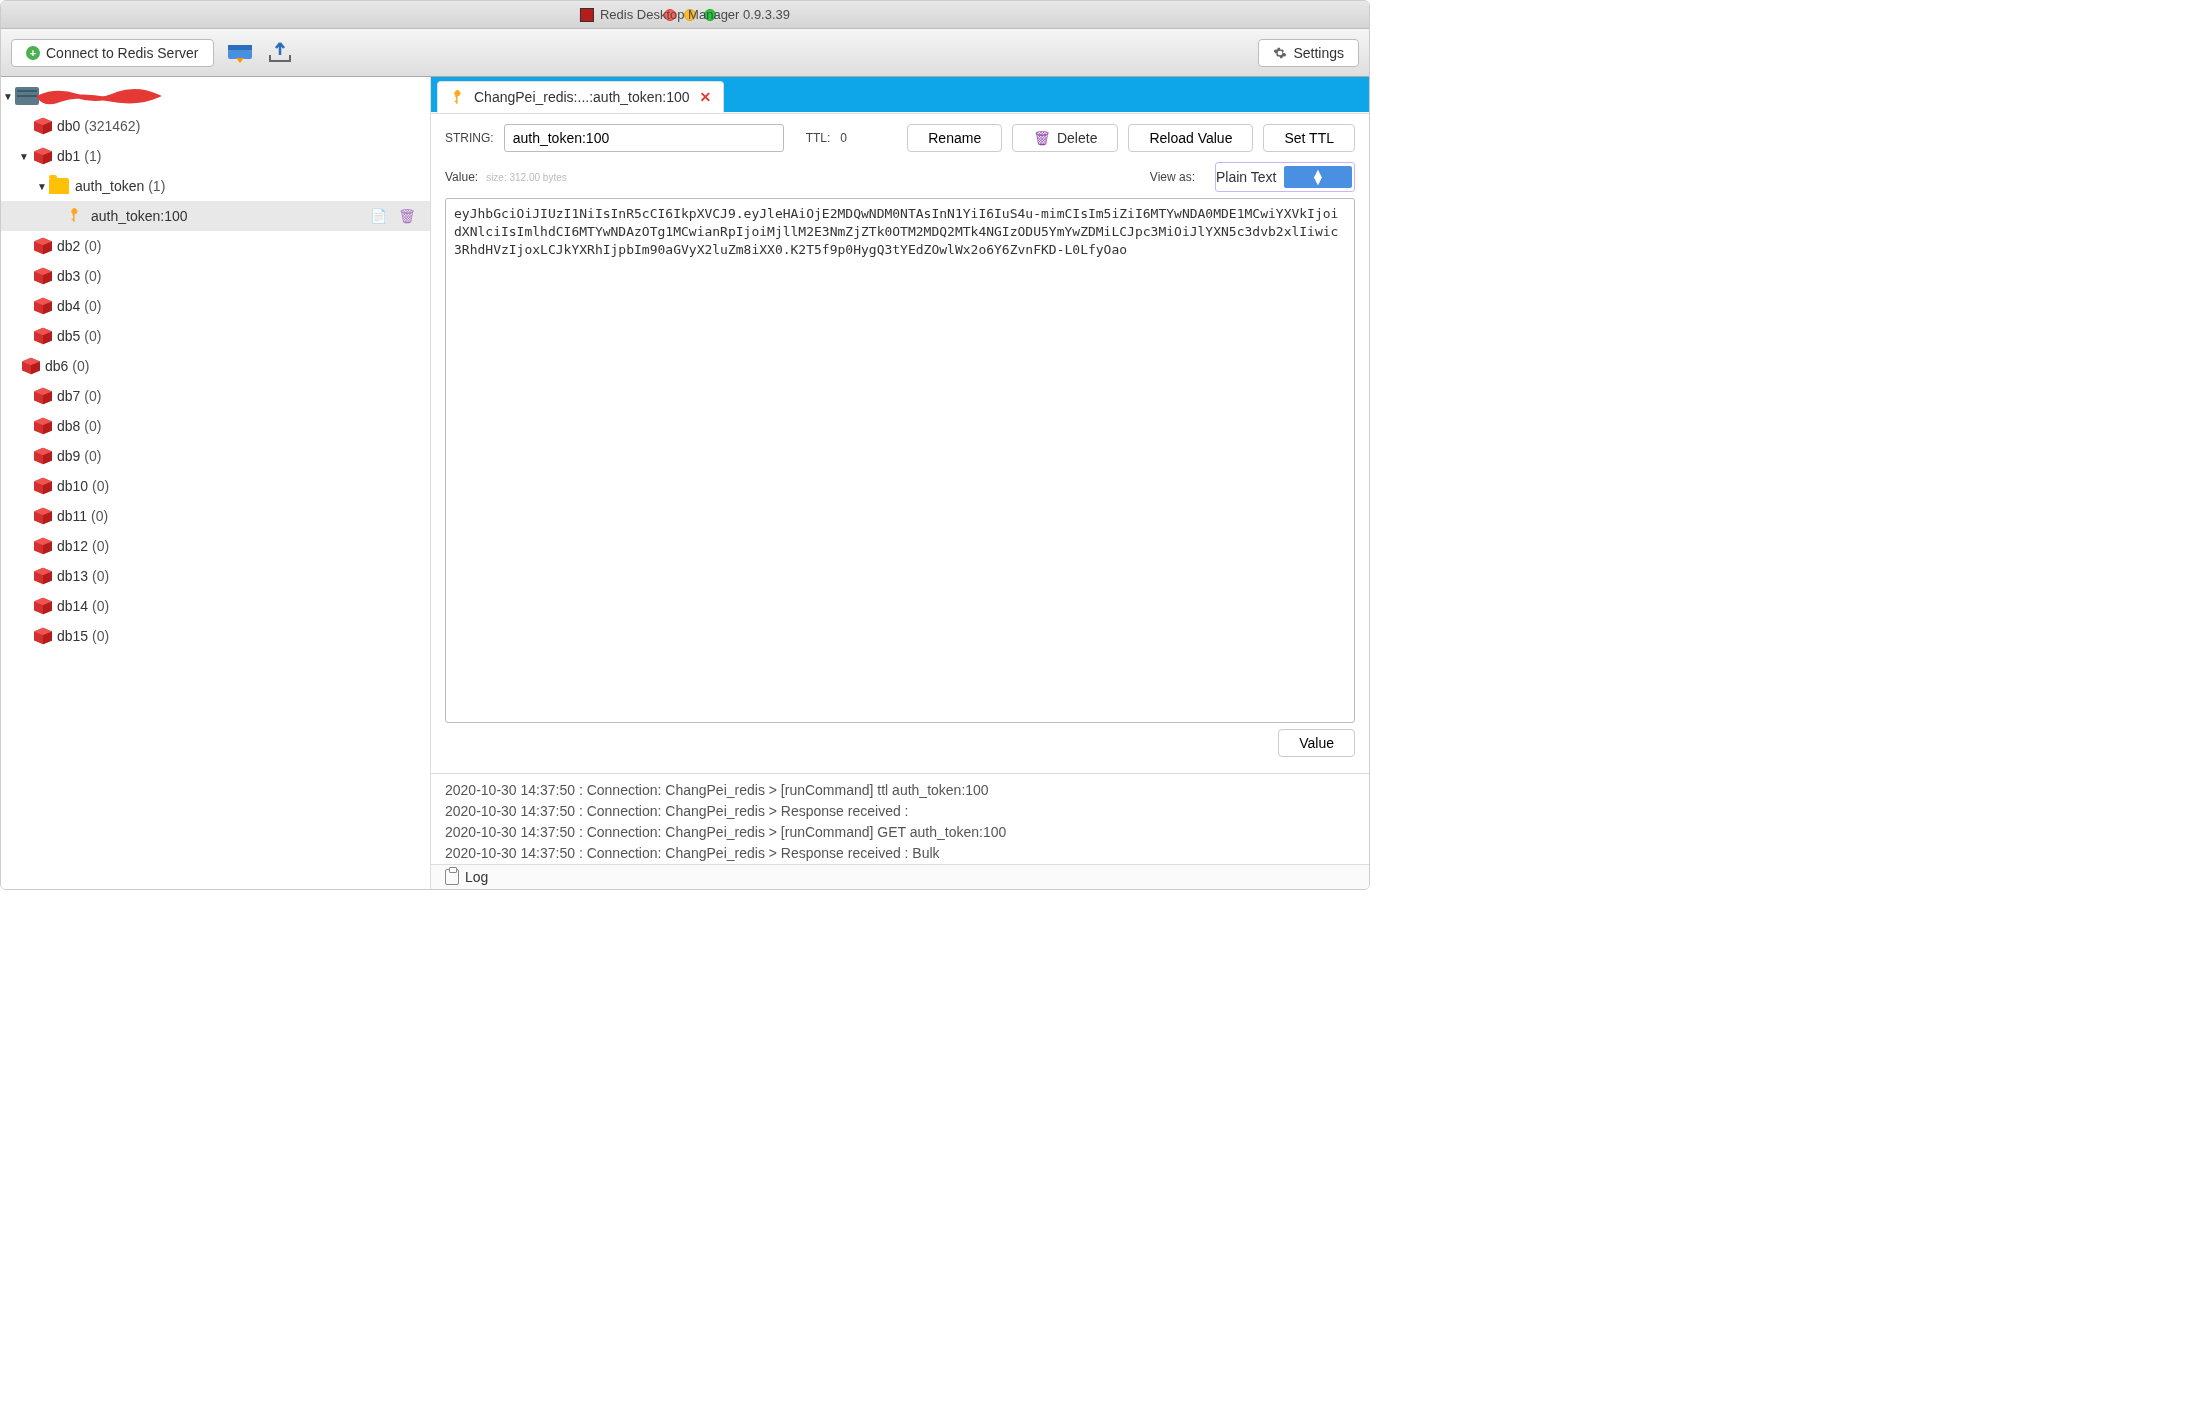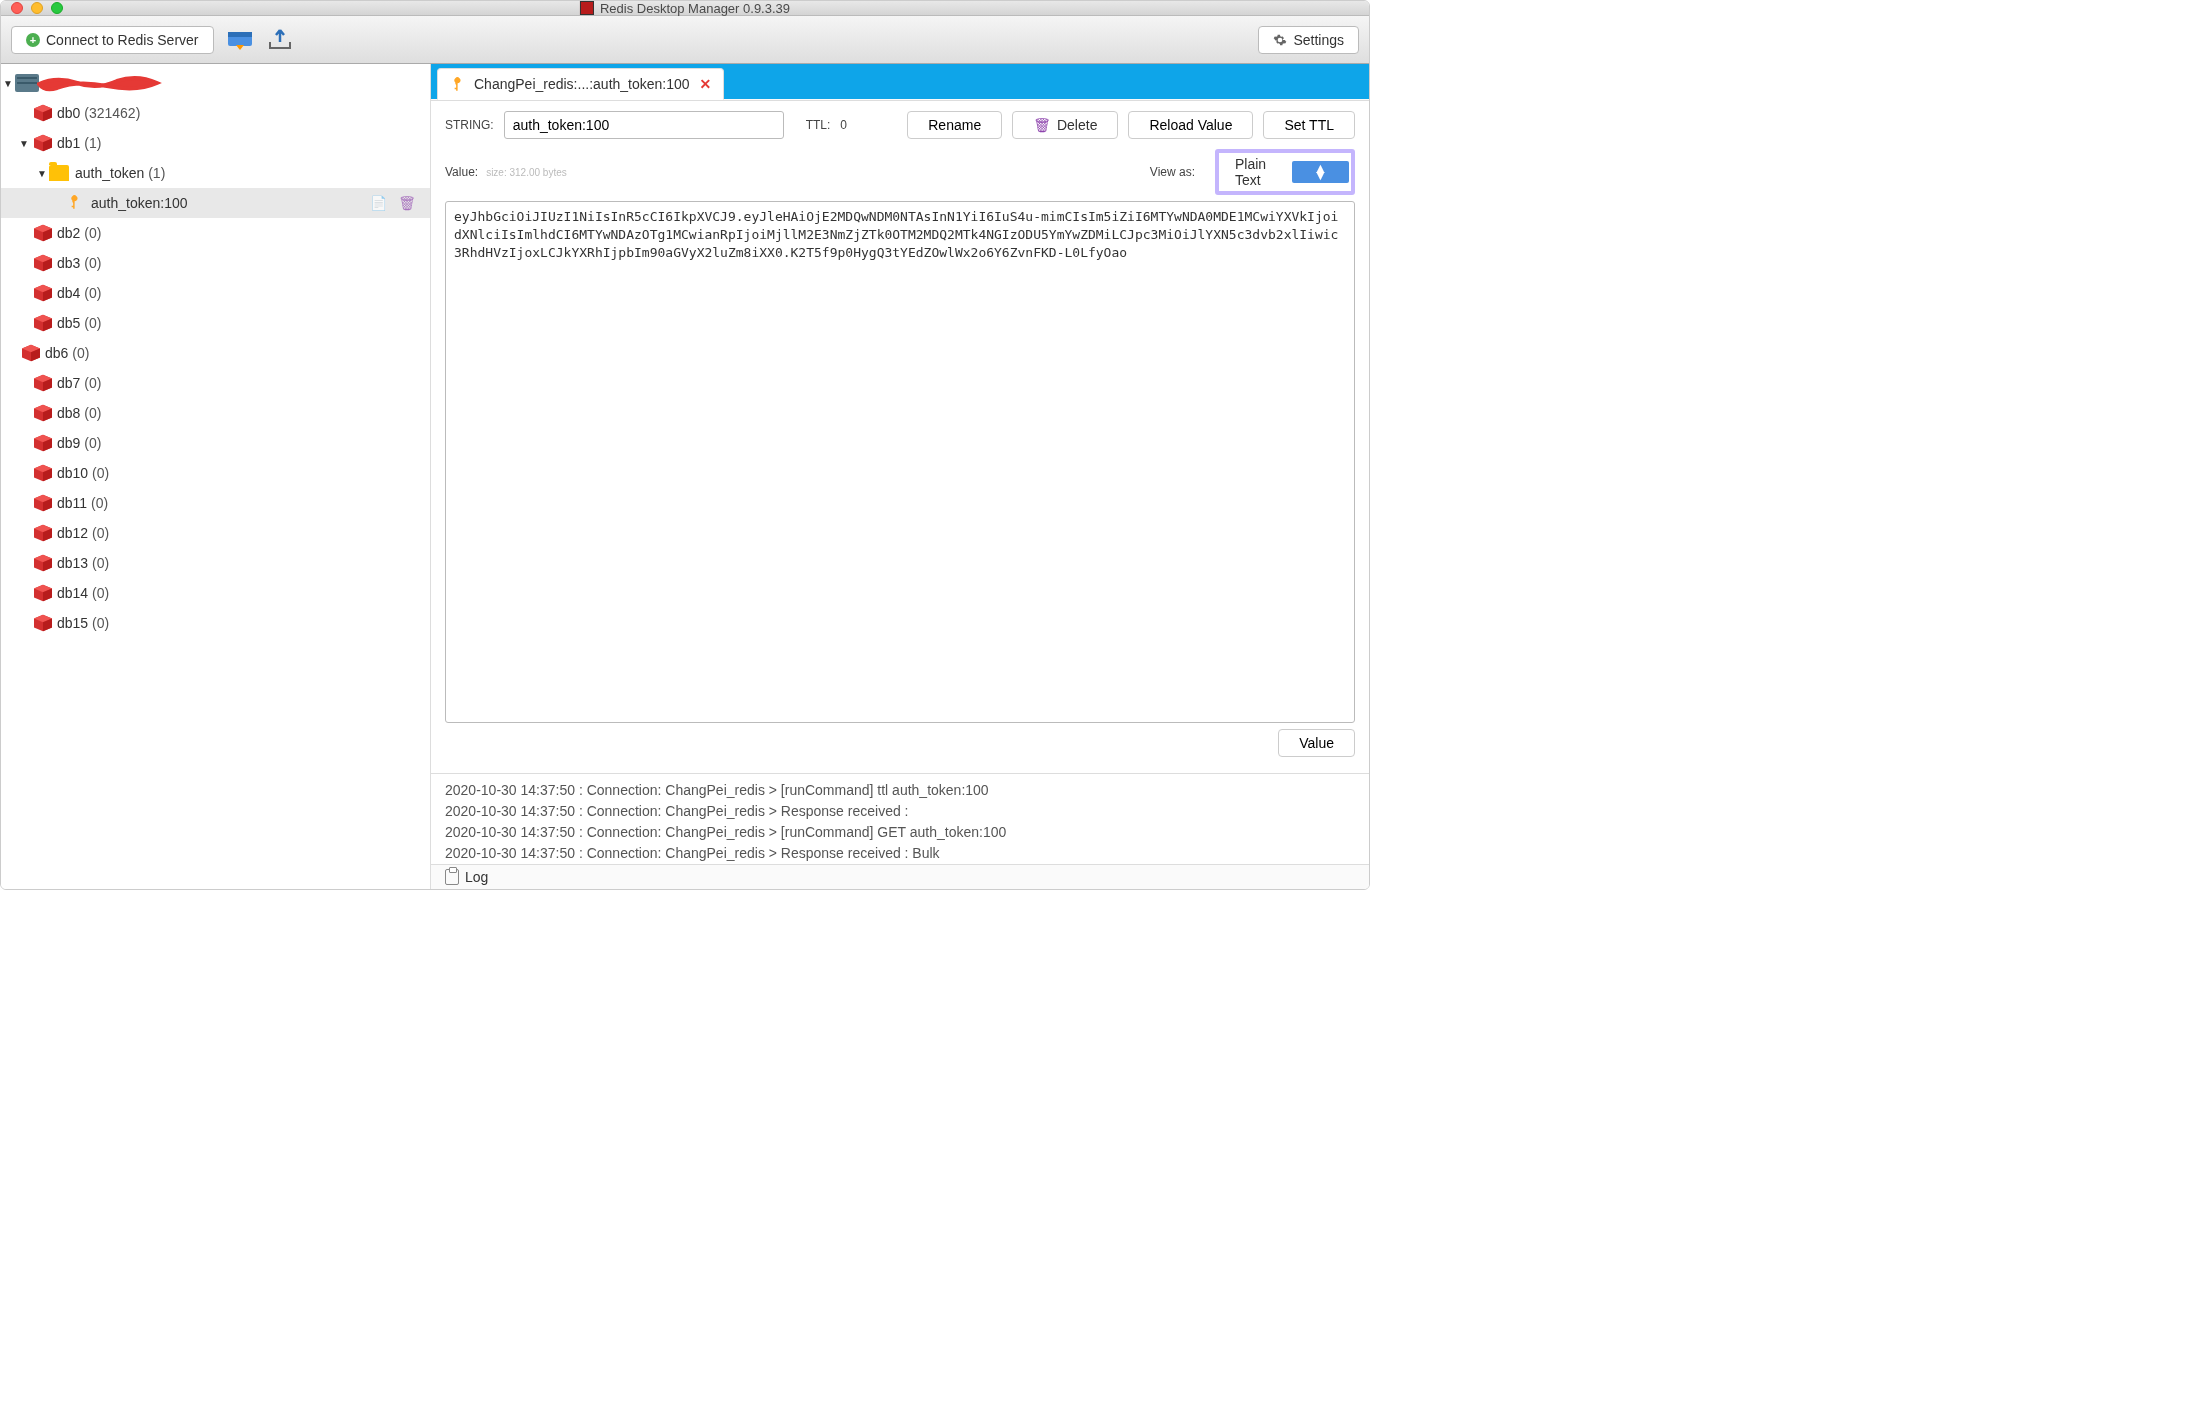--- a/index.html
+++ b/index.html
@@ -1,18 +1,18 @@
 <!DOCTYPE html>
 <html><head>
 <meta charset="utf-8">
 <style>
 * { box-sizing: border-box; margin: 0; padding: 0; font-family: -apple-system, BlinkMacSystemFont, "Segoe UI", Arial, sans-serif; }
 body { background: #fff; font-size: 14px; color: #333; overflow: hidden; }
 .window { width: 1370px; height: 890px; display: flex; flex-direction: column; border: 1px solid #ccc; border-radius: 6px; overflow: hidden; }
-.titlebar { height: 15px; background: linear-gradient(#e8e8e8,#d4d4d4); display: flex; align-items: center; position: relative; border-bottom: 1px solid #bbb; }
+.titlebar { height: 28px; background: linear-gradient(#e8e8e8,#d4d4d4); display: flex; align-items: center; position: relative; border-bottom: 1px solid #bbb; justify-content: center; }
 .traffic { display: flex; gap: 8px; margin-left: 10px; }
 .dot { width: 12px; height: 12px; border-radius: 50%; }
 .dot.red { background:#ff5f57; border:1px solid #e0443e;}
 .dot.yellow { background:#ffbd2e; border:1px solid #dea123;}
 .dot.green { background:#28c940; border:1px solid #1aab29;}
 .title { position:absolute; left:50%; transform:translateX(-50%); display:flex; align-items:center; gap:6px; font-size:13px; color:#4a4a4a; font-weight:500;}
 .title-icon { width:14px; height:14px; background:#b71c1c; border:1px solid #333; display:inline-block;}
 .toolbar { height: 48px; background: linear-gradient(#f5f5f5,#dedede); border-bottom:1px solid #aaa; display:flex; align-items:center; padding:0 10px; gap:12px;}
 .btn { background:#fff; border:1px solid #bbb; border-radius:4px; padding:5px 14px; font-size:14px; color:#333; display:flex; align-items:center; gap:6px; cursor:pointer; font-weight:500;}
 .plus-icon { width:14px;height:14px;border-radius:50%;background:#4caf50;color:#fff;display:flex;align-items:center;justify-content:center;font-size:11px;font-weight:bold;}
@@ -44,21 +44,21 @@
 .row-line { display:flex; align-items:center; gap:10px; margin-bottom:10px;}
 .label { font-size:12px; color:#444;}
 .input { border:1px solid #bbb; border-radius:3px; padding:5px 8px; font-size:14px; background:#fff;}
 .keyname { width:280px; }
 .action-btn { background:#fff; border:1px solid #ccc; border-radius:4px; padding:5px 20px; font-size:14px; cursor:pointer;}
 .action-btn.del { display:flex; align-items:center; gap:6px; color:#333;}
 .trash { color:#8e44ad;}
 .value-row { display:flex; align-items:center; gap:8px; margin-bottom:6px;}
 .size-text { color:#bbb; font-size:10px;}
 .viewas { margin-left:auto; display:flex; align-items:center; gap:20px;}
-.select-wrap { border:4px solid #c4b5fd; border-radius:3px; display:flex; align-items:center; background:#fff; padding:3px 2px 3px 16px; width:140px;}
+.select-wrap { border:1px solid #c4b5fd; border-radius:3px; display:flex; align-items:center; background:#fff; padding:3px 2px 3px 0; width:140px;}
 .select-wrap span { flex:1; font-size:14px;}
 .select-arrows { background:#4a90e2; color:#fff; width:18px; height:22px; border-radius:2px; display:flex; flex-direction:column; align-items:center; justify-content:center; font-size:7px; line-height:7px;}
 .value-box { flex:1; border:1px solid #bbb; border-radius:3px; background:#fff; padding:6px 8px; font-family: Menlo, Consolas, monospace; font-size:13px; color:#333; overflow:auto; word-break:break-all; line-height:1.4;}
 .save-row { display:flex; justify-content:flex-end; padding:6px 0;}
 .log-area { border-top:1px solid #ddd; background:#fff; padding:6px 14px 0 14px; font-size:14px; color:#555; line-height:1.5;}
 .log-tab { border-top:1px solid #ddd; padding:4px 14px; display:flex; align-items:center; gap:6px; font-size:14px; background:#fafafa;}
 .clipboard { width:14px;height:16px;border:1px solid #888;border-radius:2px;position:relative;}
 .clipboard::before { content:''; position:absolute; top:-3px; left:3px; width:6px; height:4px; border:1px solid #888; border-radius:1px; background:#fff;}
 svg.redis-cube { width:24px; height:20px; }
 svg.key-svg { width:18px; height:18px;}

